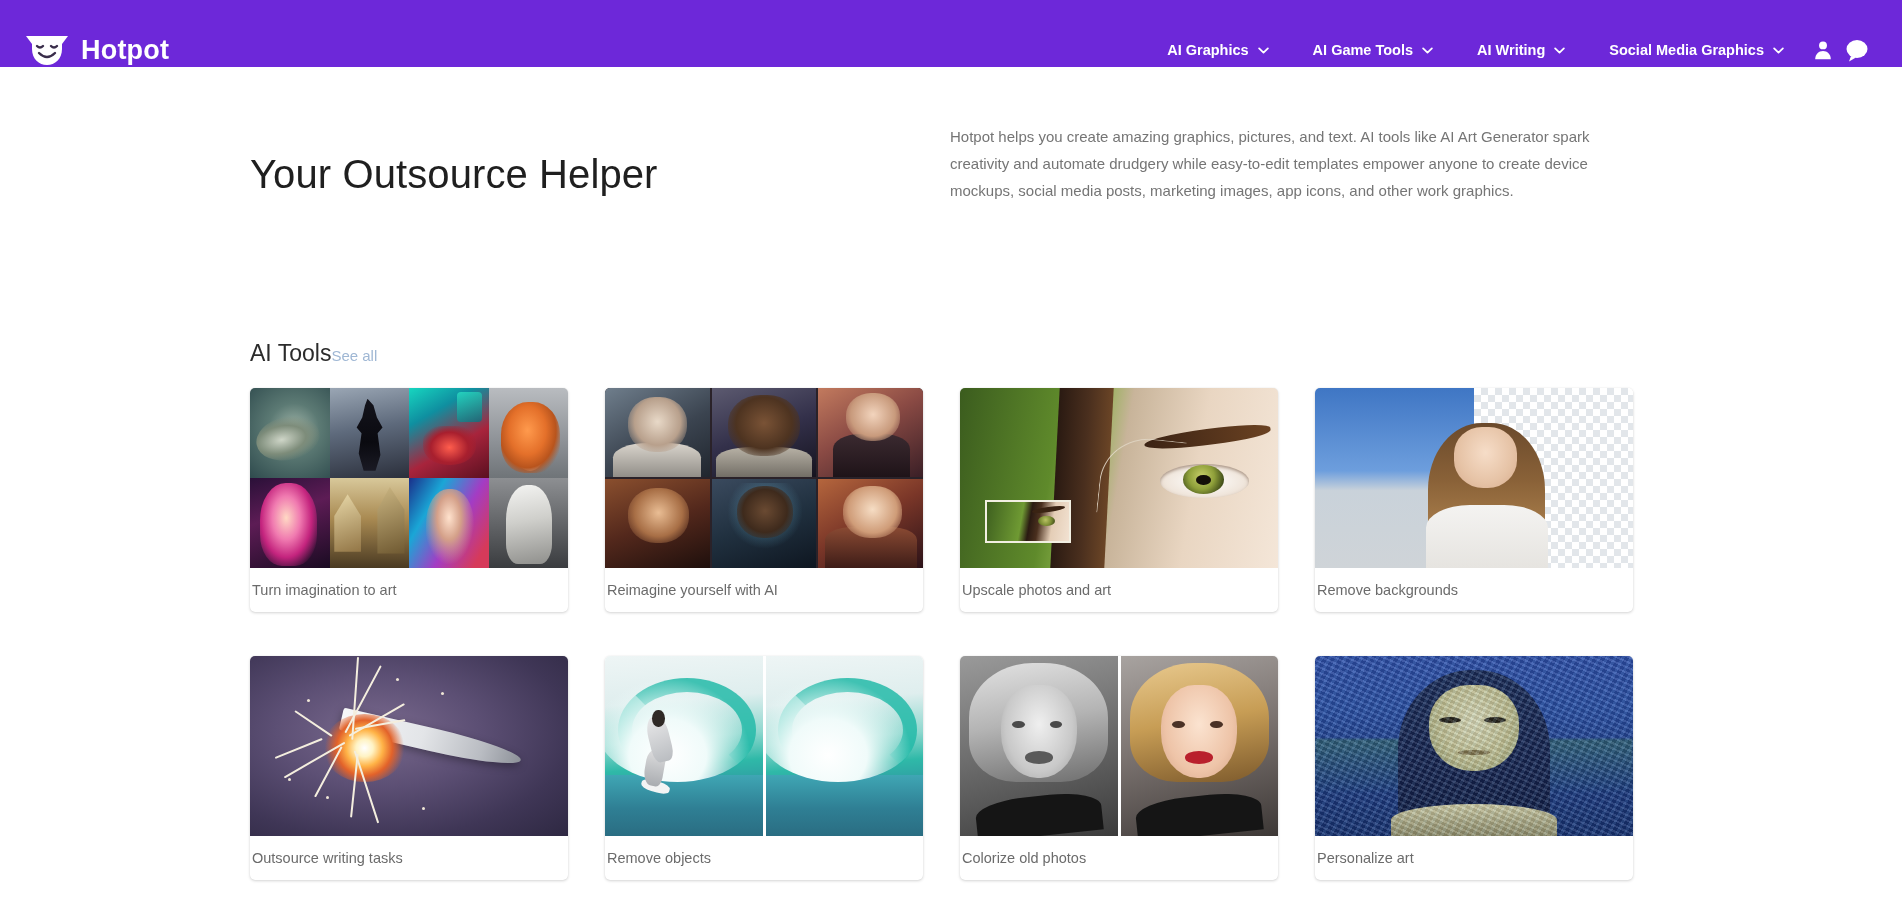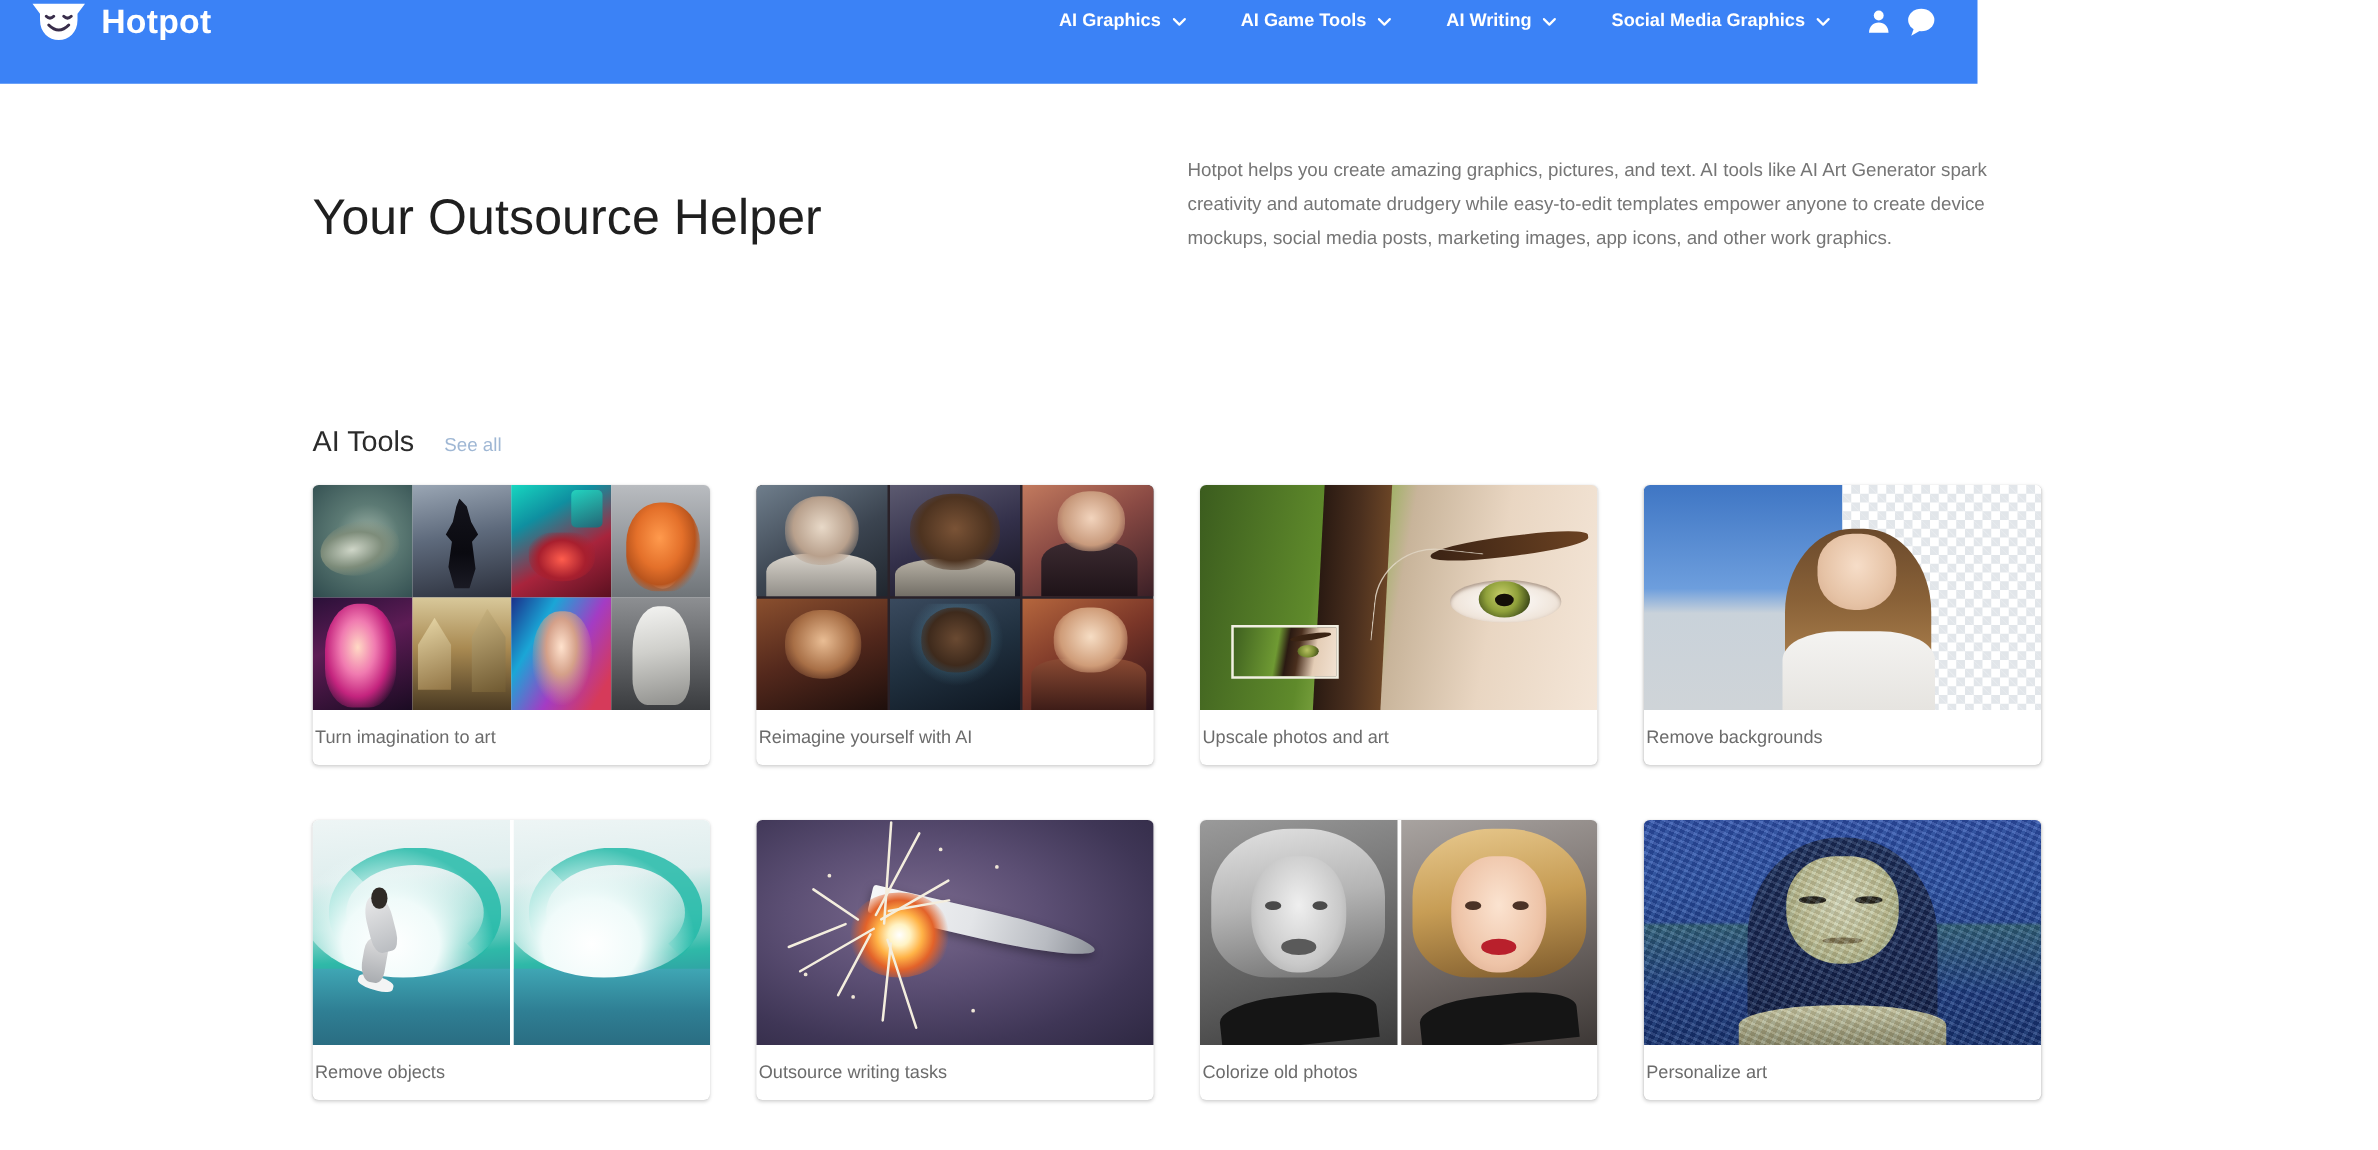--- a/index.html
+++ b/index.html
@@ -6,23 +6,23 @@
   html, body {
     width: 1902px; height: 920px;
     background: #ffffff;
     font-family: "Liberation Sans", sans-serif;
     overflow: hidden;
   }
 
   
   .topbar {
     position: absolute; top: 0; left: 0;
-    width: 1582px; height: 67px;
-    background: #3b82f6;
-    display: flex; align-items: flex-start;
+    width: 1902px; height: 67px;
+    background: #6d28d9;
+    display: flex; align-items: flex-end;
   }
   .brand { display: flex; align-items: center; margin-left: 24px; cursor: pointer; }
   .brand-mark { width: 46px; height: 34px; position: relative; }
   .brand-mark svg { display: block; }
   .brand-name {
     color: #ffffff; font-size: 27px; font-weight: bold;
     letter-spacing: .2px; margin-left: 11px;
   }
 
   .nav { margin-left: auto; display: flex; align-items: center; padding-right: 28px; }
@@ -47,21 +47,21 @@
     color: #1f1f1f; letter-spacing: .1px;
   }
   .hero-desc {
     position: absolute; left: 950px; top: 56px; width: 690px;
     font-size: 15px; line-height: 27px; color: #757575;
   }
 
   
   .section-head {
     position: absolute; left: 250px; top: 340px;
-    display: flex; align-items: baseline; gap: 24px;
+    display: flex; align-items: baseline; 
   }
   .section-title { font-size: 23px; color: #2b2b2b; font-weight: 400; }
   .section-link { font-size: 15px; color: #9fb7d4; cursor: pointer; }
 
   
   .grid {
     position: absolute; left: 250px; top: 388px;
     width: 1400px;
     display: grid;
     grid-template-columns: repeat(4, 318px);
@@ -418,44 +418,20 @@
           <div class="rb-face"></div>
           <div class="rb-body"></div>
         </div>
       </div>
     </div>
     <div class="card-label">Remove backgrounds</div>
   </div>
 
   <div class="card">
     <div class="card-thumb">
-      <div class="ro-wrap">
-        <div class="ro-half">
-          <div class="ro-sea"></div>
-          <div class="ro-curl"></div>
-          <div class="ro-crest"></div>
-          <div class="ro-surfer">
-            <div class="board"></div>
-            <div class="legs"></div>
-            <div class="body"></div>
-            <div class="head"></div>
-          </div>
-        </div>
-        <div class="ro-half">
-          <div class="ro-sea"></div>
-          <div class="ro-curl"></div>
-          <div class="ro-crest"></div>
-        </div>
-      </div>
-    </div>
-    <div class="card-label">Remove objects</div>
-  </div>
-
-  <div class="card">
-    <div class="card-thumb">
       <div class="sp-wrap">
         <div class="sp-pen"></div>
         <div class="sp-burst"></div>
         <div class="sp-spark" style="left:30%;top:42%;width:24%;transform:rotate(-62deg);"></div>
         <div class="sp-spark" style="left:31%;top:44%;width:20%;transform:rotate(-30deg);"></div>
         <div class="sp-spark" style="left:32%;top:46%;width:26%;transform:rotate(-86deg);"></div>
         <div class="sp-spark" style="left:30%;top:48%;width:22%;transform:rotate(150deg);"></div>
         <div class="sp-spark" style="left:29%;top:50%;width:18%;transform:rotate(118deg);"></div>
         <div class="sp-spark" style="left:33%;top:52%;width:24%;transform:rotate(72deg);"></div>
         <div class="sp-spark" style="left:33%;top:40%;width:16%;transform:rotate(-10deg);"></div>
@@ -468,20 +444,44 @@
         <div class="sp-dot" style="left:24%;top:78%;"></div>
         <div class="sp-dot" style="left:54%;top:84%;"></div>
         <div class="sp-dot" style="left:12%;top:68%;"></div>
       </div>
     </div>
     <div class="card-label">Outsource writing tasks</div>
   </div>
 
   <div class="card">
     <div class="card-thumb">
+      <div class="ro-wrap">
+        <div class="ro-half">
+          <div class="ro-sea"></div>
+          <div class="ro-curl"></div>
+          <div class="ro-crest"></div>
+          <div class="ro-surfer">
+            <div class="board"></div>
+            <div class="legs"></div>
+            <div class="body"></div>
+            <div class="head"></div>
+          </div>
+        </div>
+        <div class="ro-half">
+          <div class="ro-sea"></div>
+          <div class="ro-curl"></div>
+          <div class="ro-crest"></div>
+        </div>
+      </div>
+    </div>
+    <div class="card-label">Remove objects</div>
+  </div>
+
+  <div class="card">
+    <div class="card-thumb">
       <div class="cz-wrap">
         <div class="cz-half cz-gray">
           <div class="cz-dress"></div>
           <div class="cz-hair"></div>
           <div class="cz-face"></div>
           <div class="cz-eye l"></div>
           <div class="cz-eye r"></div>
           <div class="cz-lips"></div>
         </div>
         <div class="cz-half cz-color">

